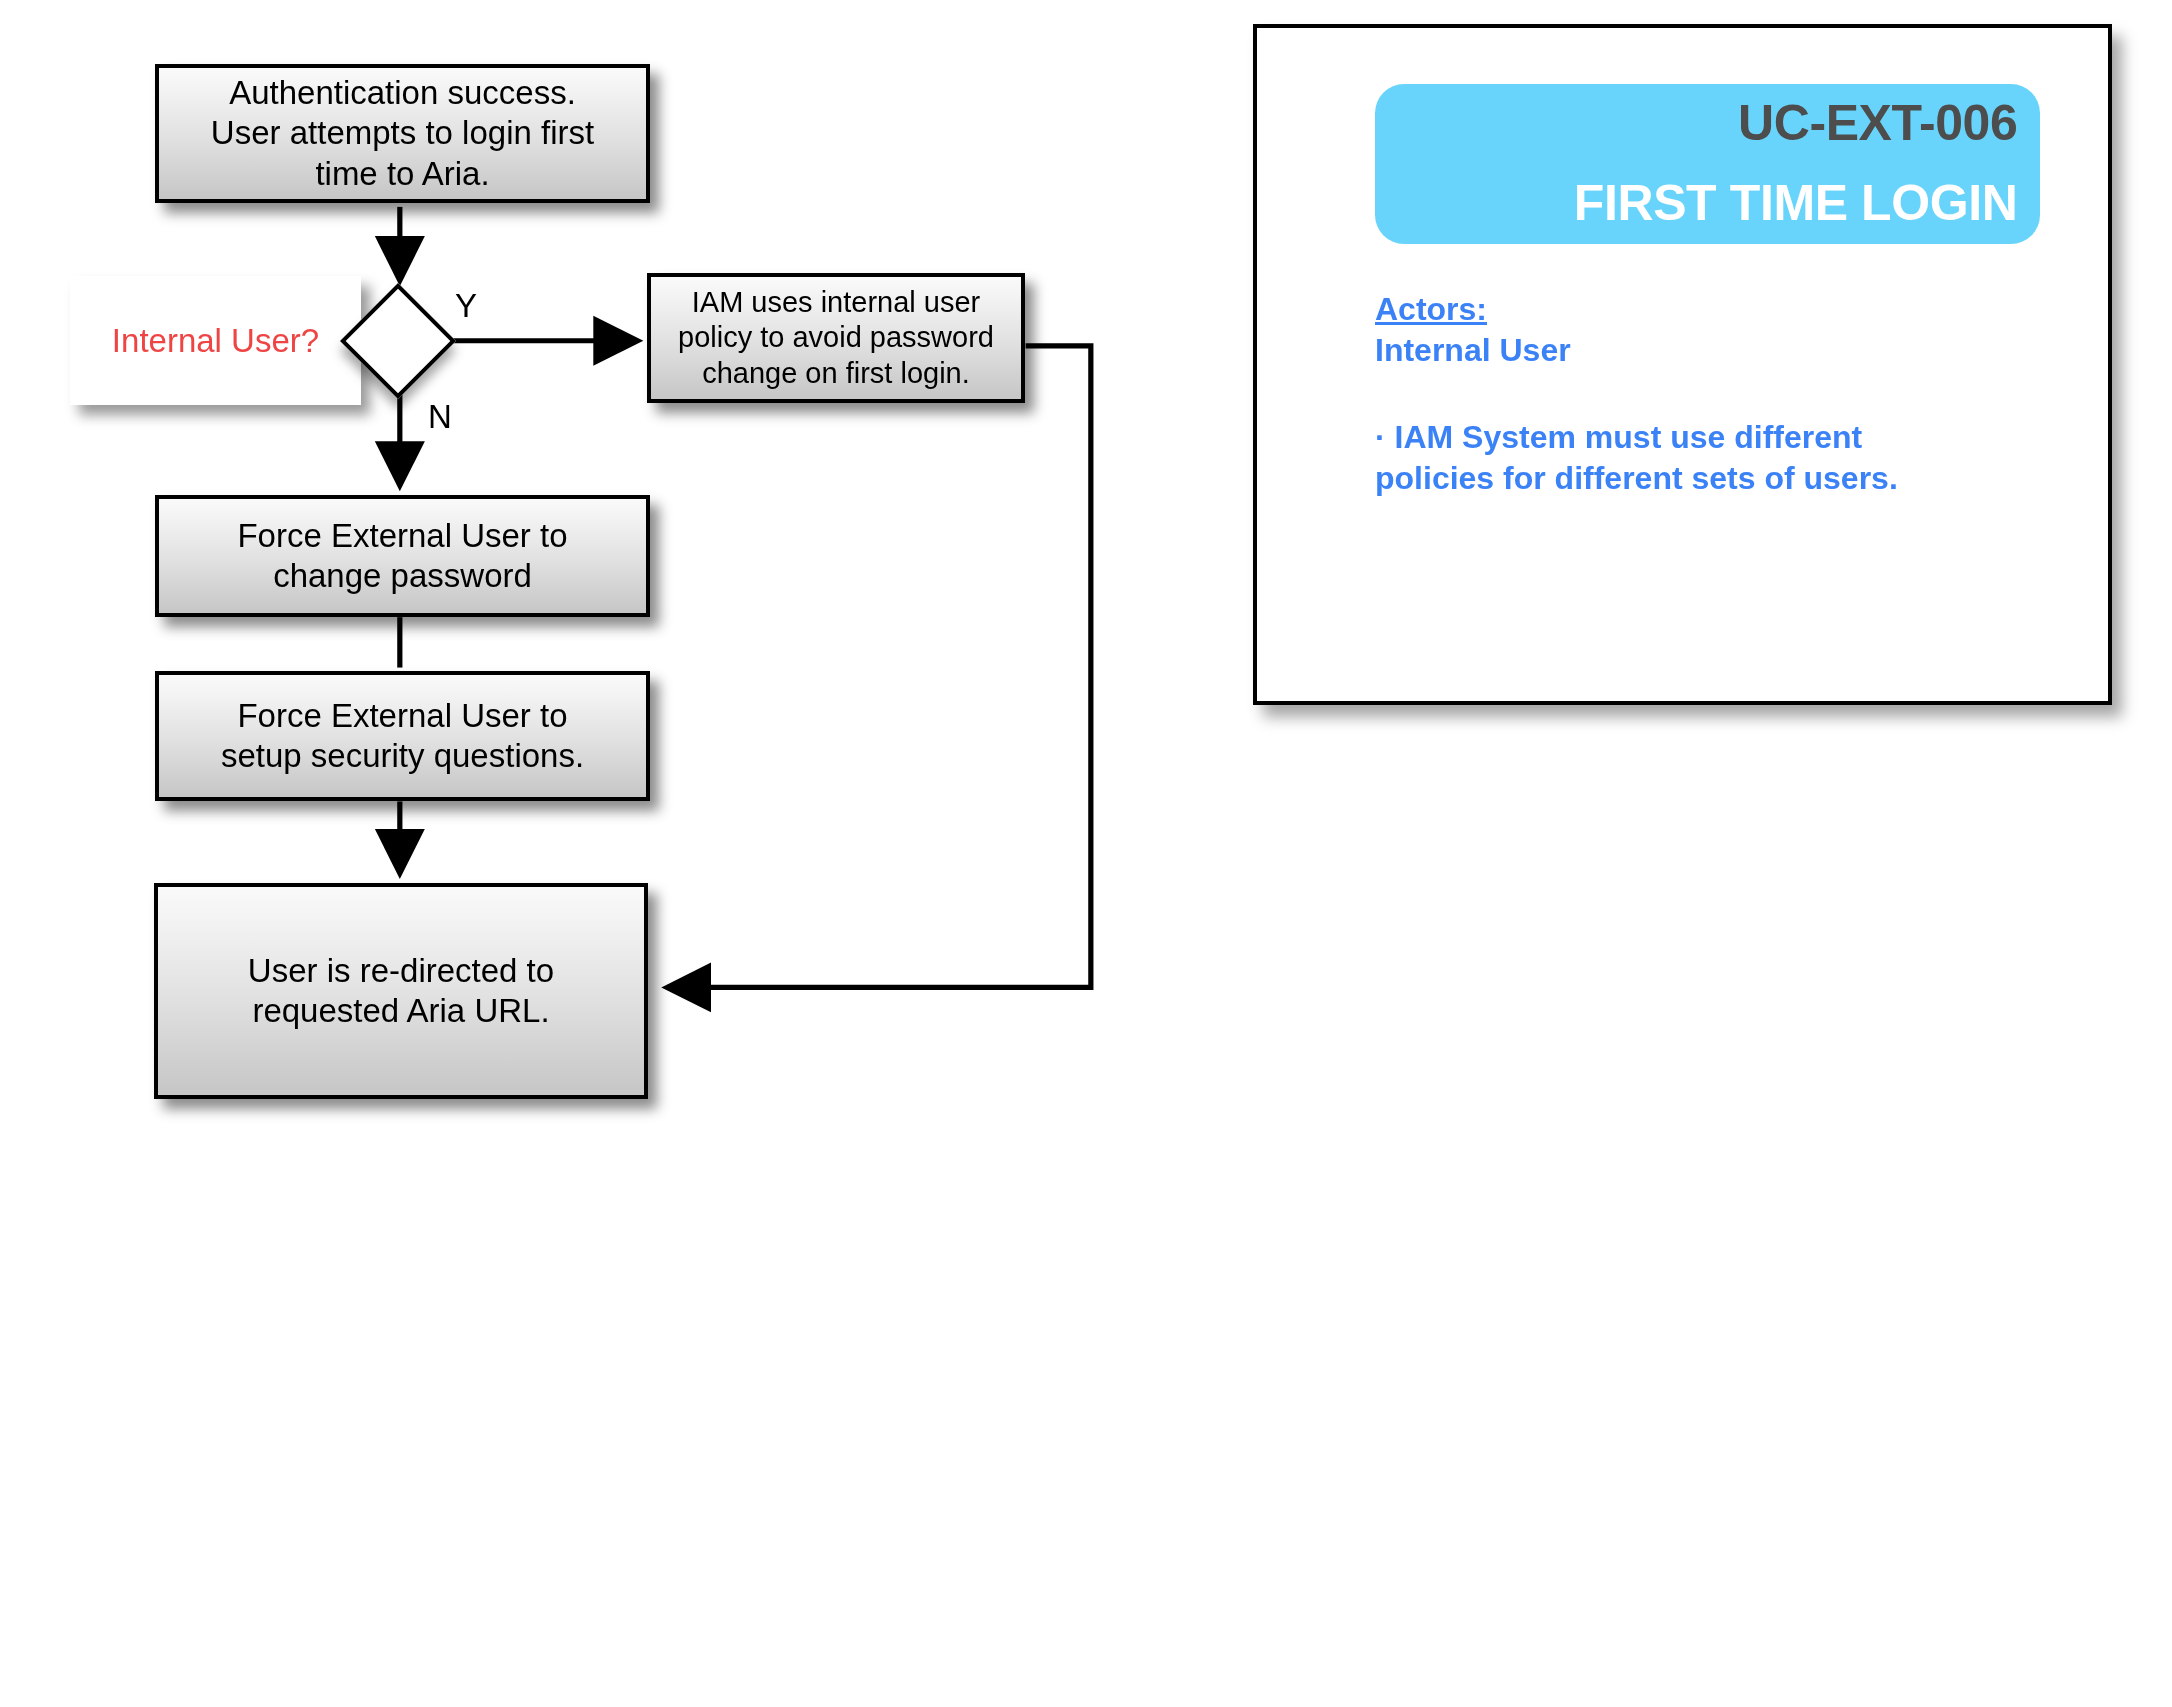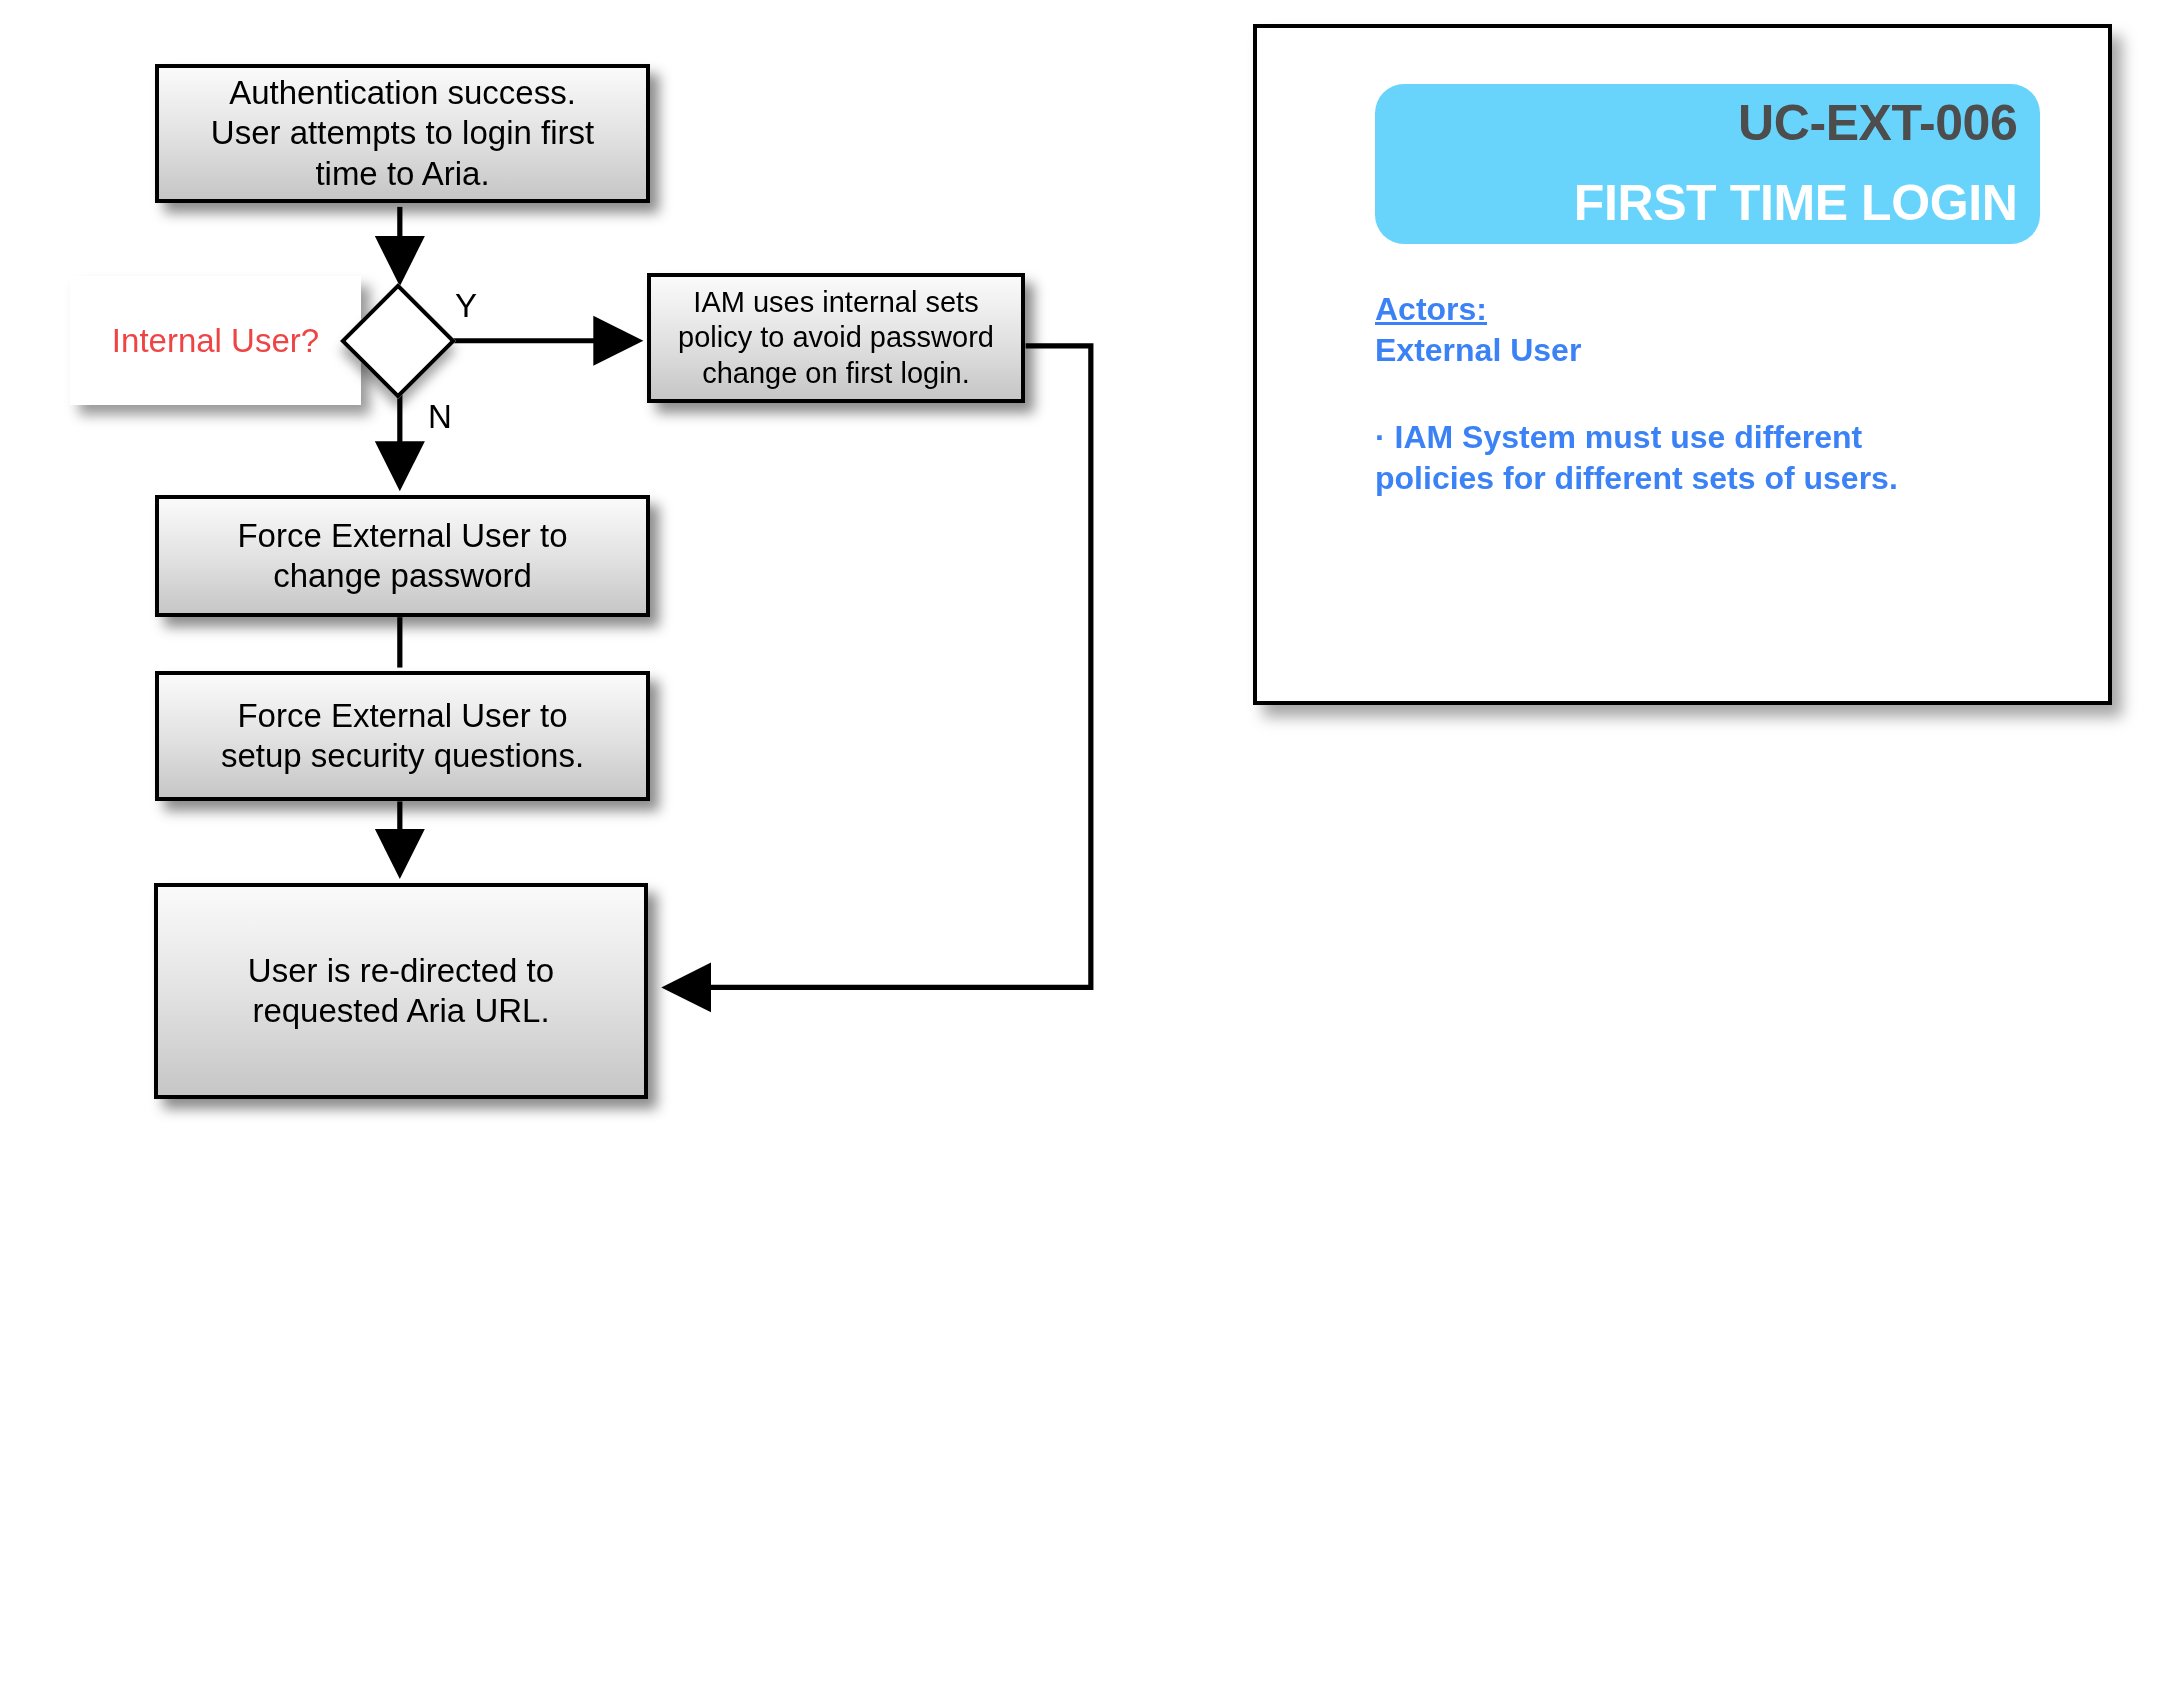--- a/index.html
+++ b/index.html
@@ -195,21 +195,21 @@
   </div>
 
   <div id="diamond-wrap">
     <div id="diamond"></div>
   </div>
 
   <span class="branch-label" id="label-y">Y</span>
   <span class="branch-label" id="label-n">N</span>
 
   <div class="node" id="node-iam">
-    <span class="label">IAM uses internal sets
+    <span class="label">IAM uses internal user
 policy to avoid password
 change on first login.</span>
   </div>
 
   <div class="node" id="node-change">
     <span class="label">Force External User to
 change password</span>
   </div>
 
   <div class="node" id="node-setup">
@@ -222,21 +222,21 @@
 requested Aria URL.</span>
   </div>
 
   <div id="info-panel">
     <div id="uc-banner" style="background: rgb(105, 212, 251);">
       <span id="uc-id" style="color: rgb(77, 77, 77);">UC-EXT-006</span>
       <span id="uc-title" style="color: rgb(255, 255, 255);">FIRST TIME LOGIN</span>
     </div>
     <div id="panel-body">
       <span class="panel-heading">Actors:</span>
-      <span class="panel-text">External User</span>
+      <span class="panel-text">Internal User</span>
       <span class="panel-gap"></span>
       <span class="panel-text" style="white-space: pre-line;">· IAM System must use different
 policies for different sets of users.</span>
     </div>
   </div>
 
 </div>
 
 
 </body></html>

